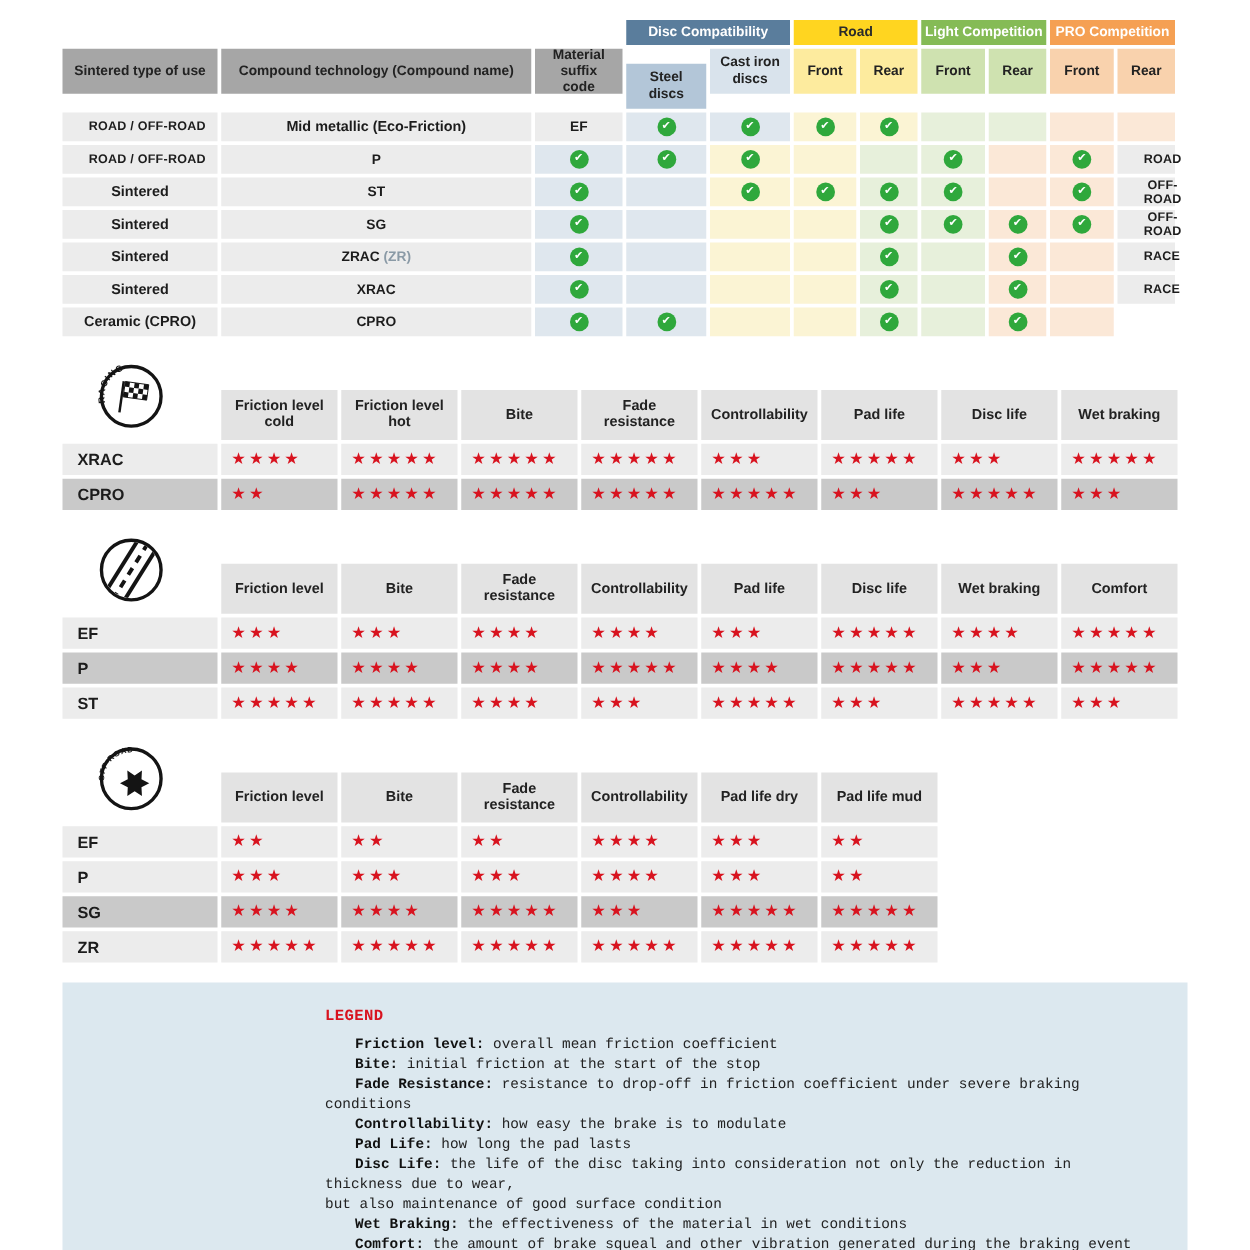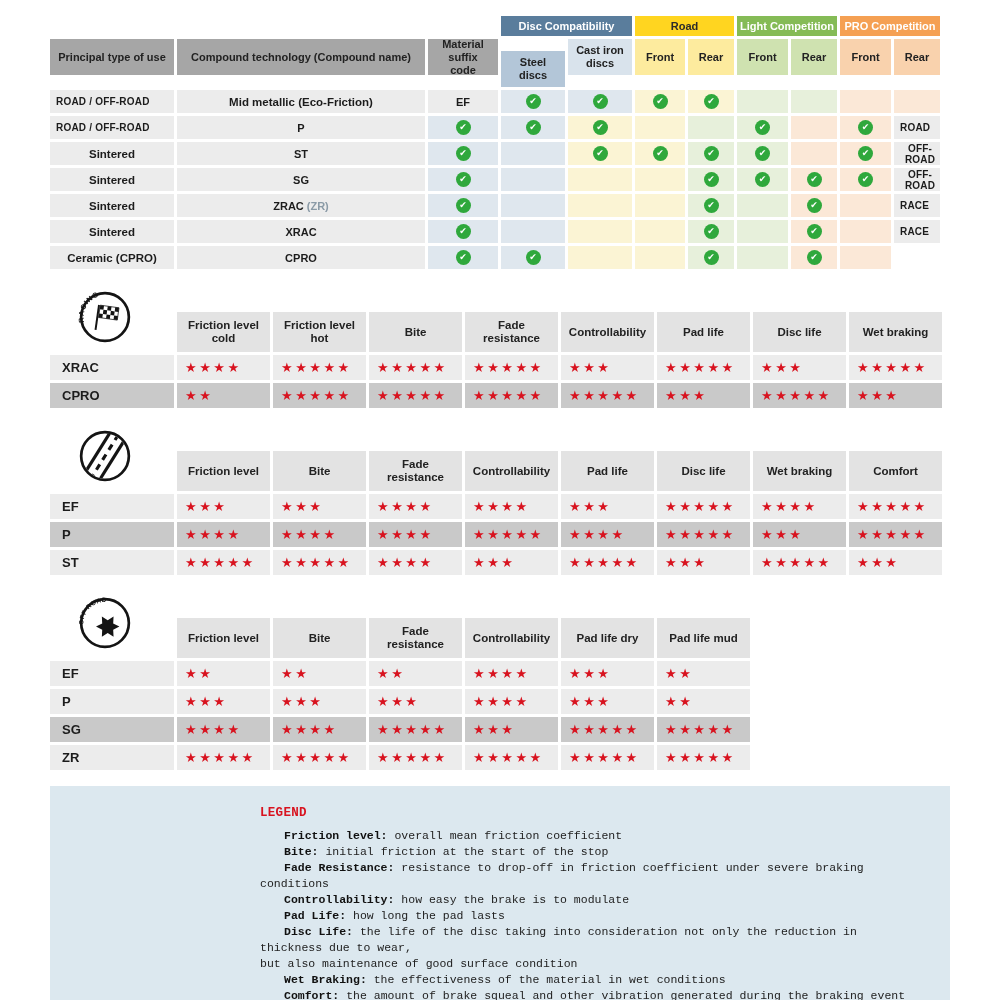--- a/index.html
+++ b/index.html
@@ -26,21 +26,21 @@
   .g-road{background:var(--road_group);color:#2b2b2b;}
   .g-lc{background:var(--lc_group);color:#fff;}
   .g-pro{background:var(--pro_group);color:#fff;}
   .left-head{height:36px;background:var(--header_gray);font-size:11px;font-weight:bold;line-height:13px;padding:0 8px;color:#222;}
   .sub-head{height:36px;font-size:11px;font-weight:bold;line-height:13px;padding:0 4px;color:#222;}
   .s-disc0{background:var(--steel_sub);margin-top:12px;} .s-disc1{background:var(--cast_sub);}
   .s-road0,.s-road1{background:var(--road_sub);}
   .s-lc0,.s-lc1{background:var(--lc_sub);}
   .s-pro0,.s-pro1{background:var(--pro_sub);}
   .use,.compound,.code{height:23px;background:var(--row_light);}
-  .use{justify-content:flex-start;padding-left:6px;font-weight:bold;font-size:10px;letter-spacing:.2px;}
+  .use{justify-content:flex-start;padding-left:21px;font-weight:bold;font-size:10px;letter-spacing:.2px;}
   .compound{font-weight:bold;font-size:11.5px;}
   .code{font-weight:bold;font-size:11px;}
   .code-note{color:#8a9aa6;font-weight:bold;margin-left:3px;}
   .checkcell{height:23px;}
   .t-disc{background:var(--disc_cell);} .t-road{background:var(--road_cell);}
   .t-lc{background:var(--lc_cell);} .t-pro{background:var(--pro_cell);}
   .check{width:15px;height:15px;border-radius:50%;background:var(--check_green);color:#fff;
          font-size:9px;line-height:1;display:flex;align-items:center;justify-content:center;
          font-family:"DejaVu Sans",sans-serif;}
 
@@ -66,21 +66,21 @@
 
 <div class="page">
 
   <section>
     <div id="compat-grid" class="compat-grid">
         <div class="cell blank span3"></div>
         <div class="cell group-head g-disc">Disc Compatibility</div>
         <div class="cell group-head g-road">Road</div>
         <div class="cell group-head g-lc">Light Competition</div>
         <div class="cell group-head g-pro">PRO Competition</div>
-        <div class="cell left-head">Principal type of use</div>
+        <div class="cell left-head">Sintered type of use</div>
         <div class="cell left-head">Compound technology (Compound name)</div>
         <div class="cell left-head">Material suffix code</div>
         <div class="cell sub-head s-disc0">Steel discs</div>
         <div class="cell sub-head s-disc1">Cast iron discs</div>
         <div class="cell sub-head s-road0">Front</div>
         <div class="cell sub-head s-road1">Rear</div>
         <div class="cell sub-head s-lc0">Front</div>
         <div class="cell sub-head s-lc1">Rear</div>
         <div class="cell sub-head s-pro0">Front</div>
         <div class="cell sub-head s-pro1">Rear</div>

